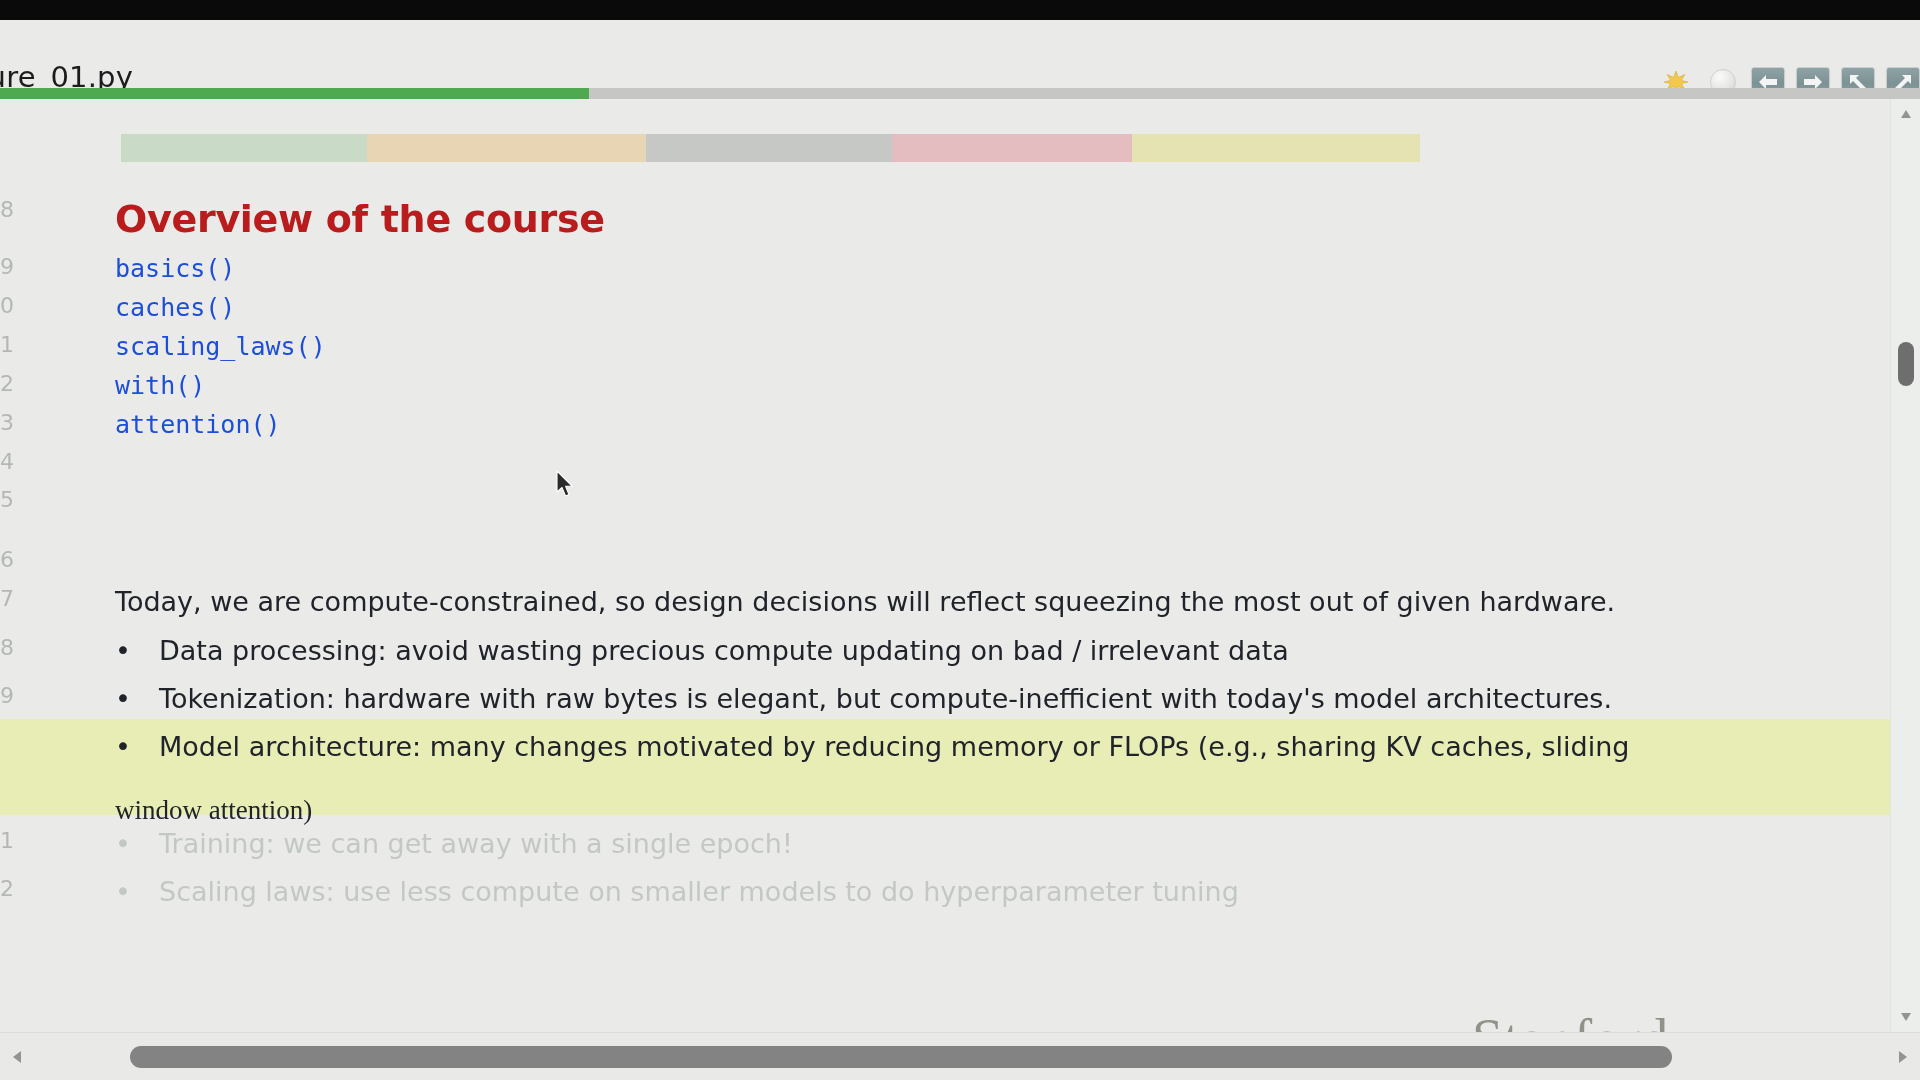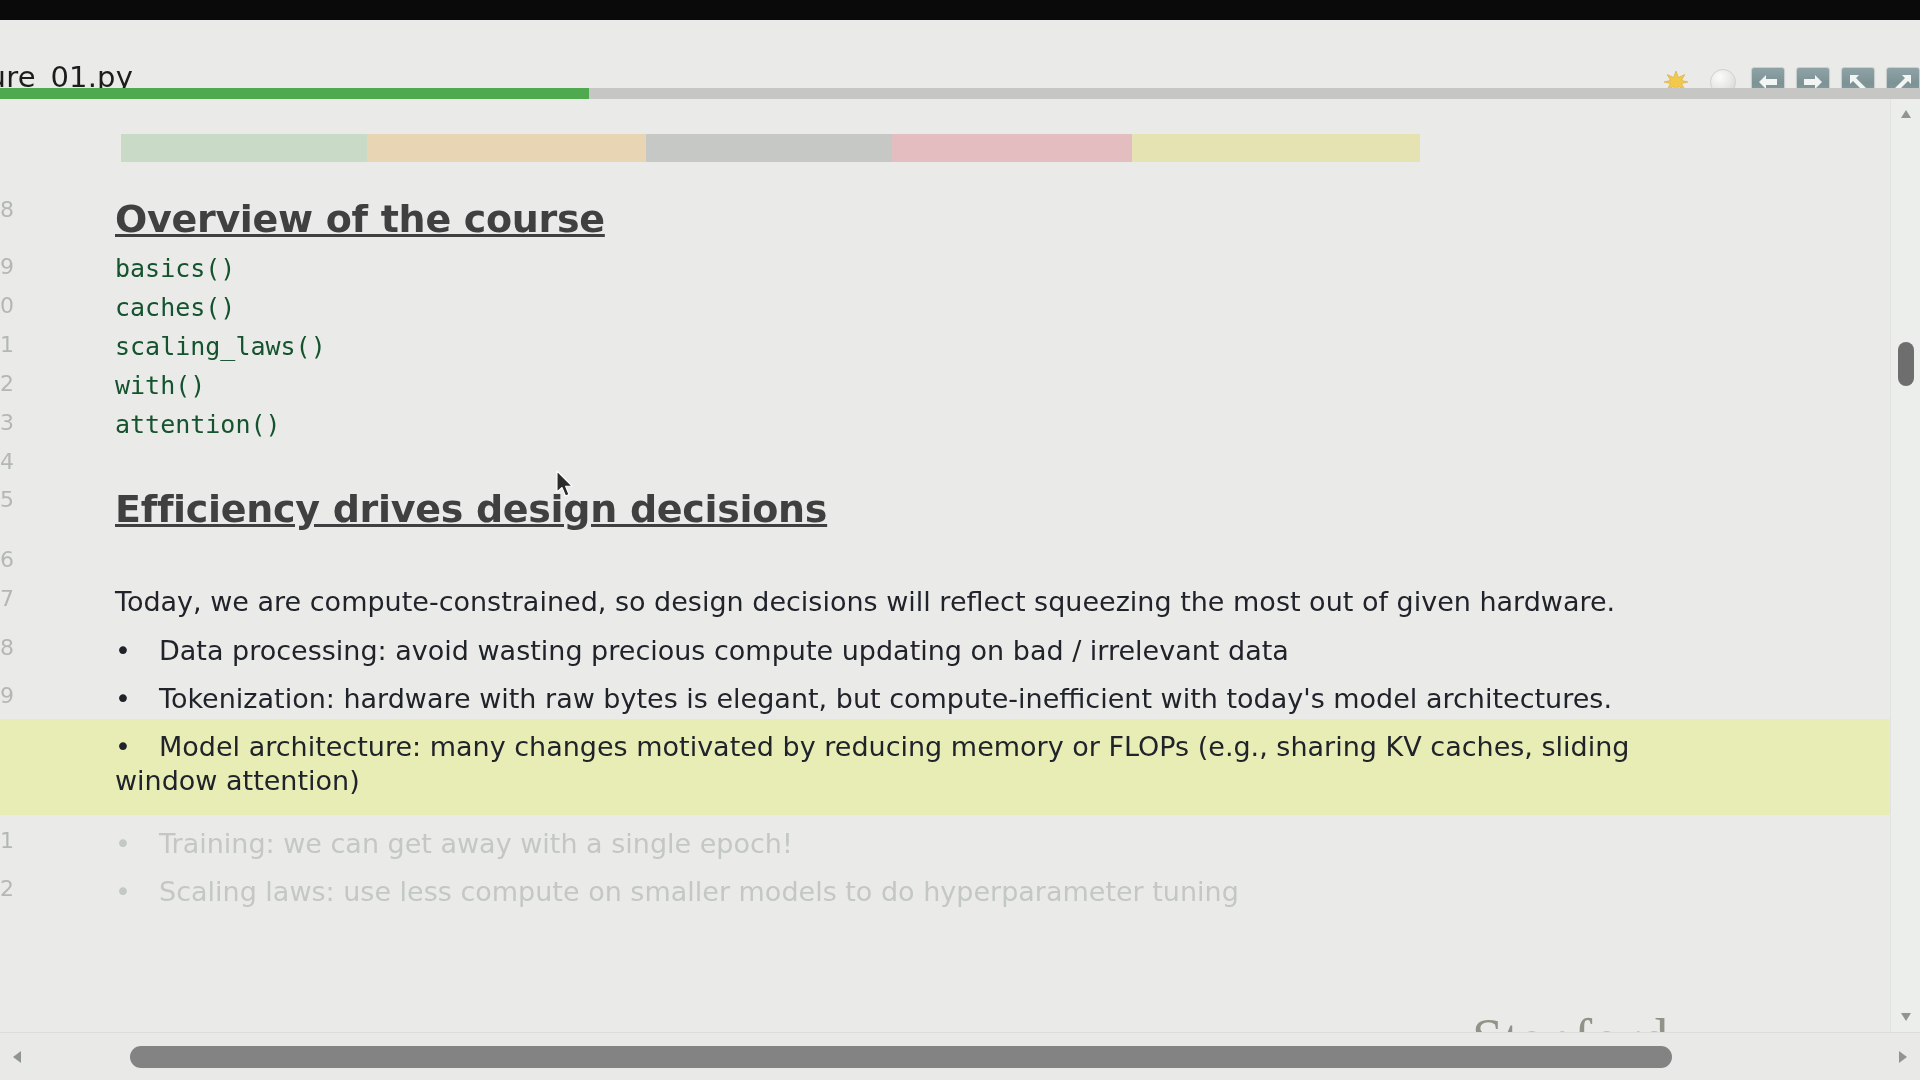--- a/index.html
+++ b/index.html
@@ -119,32 +119,31 @@
 
   
   .content { position: absolute; top: 0; left: 0; width: 1920px; height: 100%; }
 
   .h1 {
     position: absolute;
     left: 115px;
     font-family: "DejaVu Sans", sans-serif;
     font-weight: bold;
     font-size: 38px;
-    color: #404040;
+    color: #b91c1c;
     letter-spacing: -0.3px;
     white-space: nowrap;
-    text-decoration: underline;
   }
 
   .code {
     position: absolute;
     left: 115px;
     font-family: "DejaVu Sans Mono", monospace;
     font-size: 25px;
-    color: #14532d;
+    color: #1d4ed8;
     white-space: nowrap;
   }
 
   .para {
     position: absolute;
     left: 115px;
     font-family: "DejaVu Sans", sans-serif;
     font-size: 27px;
     color: #20242a;
     white-space: nowrap;
@@ -325,36 +324,35 @@
         <div class="seg" style="width: 19.6%; background: rgb(230, 227, 178);"></div>
       </div>
 
     <div class="content" id="content">
         <div class="h1" style="top: 98px;">Overview of the course</div>
         <div class="code" style="top: 155px;">basics()</div>
         <div class="code" style="top: 194px;">caches()</div>
         <div class="code" style="top: 233px;">scaling_laws()</div>
         <div class="code" style="top: 272px;">with()</div>
         <div class="code" style="top: 311px;">attention()</div>
-        <div class="h1" style="top: 388px;">Efficiency drives design decisions</div>
         <div class="para" style="top: 487px;">Today, we are compute-constrained, so design decisions will reflect squeezing the most out of given hardware.</div>
         <div class="bullet-row" style="top: 536px;">
           <span class="bullet-dot">•</span>
           <span>Data processing: avoid wasting precious compute updating on bad / irrelevant data</span>
         </div>
         <div class="bullet-row" style="top: 584px;">
           <span class="bullet-dot">•</span>
           <span>Tokenization: hardware with raw bytes is elegant, but compute-inefficient with today's model architectures.</span>
         </div>
         <div class="highlight-band" style="top: 620px; height: 96px; background: rgb(232, 237, 182);"></div>
         <div class="bullet-row" style="top: 632px;">
           <span class="bullet-dot">•</span>
           <span>Model architecture: many changes motivated by reducing memory or FLOPs (e.g., sharing KV caches, sliding</span>
         </div>
-        <div class="wrapcont" style="top: 666px;">window attention)</div>
+        <div class="wrapcont" style="top: 696px; font-family: Liberation Serif, serif;">window attention)</div>
         <div class="bullet-row faded" style="top: 729px;">
           <span class="bullet-dot">•</span>
           <span>Training: we can get away with a single epoch!</span>
         </div>
         <div class="bullet-row faded" style="top: 777px;">
           <span class="bullet-dot">•</span>
           <span>Scaling laws: use less compute on smaller models to do hyperparameter tuning</span>
         </div>
       </div>
 

